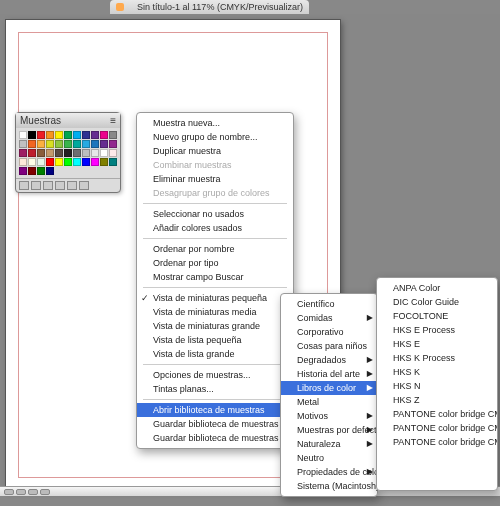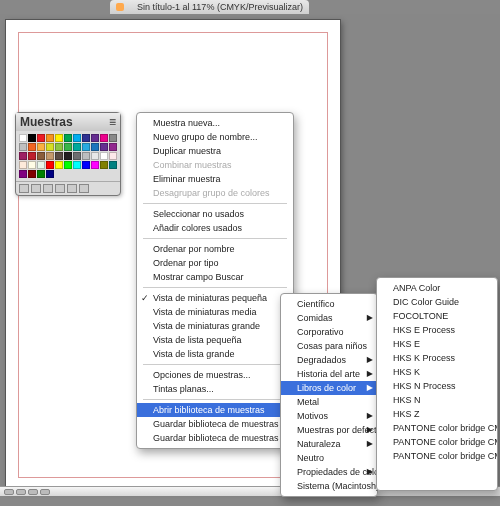--- a/index.html
+++ b/index.html
@@ -6,21 +6,21 @@
 body { background:#888; width:500px; height:506px; position:relative; overflow:hidden; font-size:9px; }
 .titlebar { position:absolute; top:0; left:110px; height:14px; background:linear-gradient(#e8e8e8,#cfcfcf); padding:0 6px; font-size:9px; line-height:14px; color:#333; border-radius:4px 4px 0 0; display:flex; align-items:center; gap:13px;}
 .titlebar .dot{width:8px;height:8px;background:#ffa94d;border-radius:2px;display:inline-block;}
 .workarea{ position:absolute; top:14px; left:0; right:0; bottom:10px; background:#878787;}
 .page{ position:absolute; top:6px; left:6px; width:334px; height:470px; background:#fff; box-shadow:0 0 0 1px #555, 2px 2px 6px rgba(0,0,0,.4);}
 .page::before{ content:""; position:absolute; top:12px; left:12px; right:12px; bottom:12px; border:1px solid #d99; }
 .bottombar{position:absolute;bottom:0;left:0;right:0;height:10px;background:linear-gradient(#f5f5f5,#d9d9d9);border-top:1px solid #999;display:flex;align-items:center;gap:2px;padding:0 4px;}
 .bottombar span{width:10px;height:6px;background:#bbb;border:1px solid #888;border-radius:2px;}
 
 .panel{ position:absolute; top:112px; left:15px; width:106px; background:#dcdcdc; border:1px solid #777; border-radius:4px; box-shadow:1px 1px 4px rgba(0,0,0,.3);}
-.panel-header{background:linear-gradient(#ececec,#c8c8c8); font-size:12px; padding:2px 4px; color:#333; display:flex; justify-content:space-between;font-weight:bold;}
+.panel-header{background:linear-gradient(#ececec,#c8c8c8); font-size:10px; padding:2px 4px; color:#333; display:flex; justify-content:space-between;}
 .swatch-grid{ display:flex; flex-wrap:wrap; padding:3px; gap:1px;}
 .sw{ width:8px; height:8px; border:1px solid rgba(0,0,0,.25);}
 .panel-footer{display:flex;gap:2px;padding:2px 3px;border-top:1px solid #aaa;}
 .panel-footer i{width:10px;height:9px;background:#ccc;border:1px solid #888;}
 
 .menu{ position:absolute; background:#fff; border:1px solid #999; border-radius:4px; box-shadow:2px 4px 10px rgba(0,0,0,.35); padding:3px 0; font-size:9px; color:#222;}
 .menu .item{ padding:1px 14px 1px 16px; white-space:nowrap; line-height:12px; position:relative;}
 .menu .item.disabled{ color:#aaa;}
 .menu .item.selected{ background:#3a6fdc; color:#fff;}
 .menu .sep{ height:1px; background:#ccc; margin:3px 6px;}
@@ -160,19 +160,18 @@
     <div class="item">Sistema (Macintosh)</div>
   </div>
 <div class="menu menu3" id="menu3">
     <div class="item">ANPA Color</div>
     <div class="item">DIC Color Guide</div>
     <div class="item">FOCOLTONE</div>
     <div class="item">HKS E Process</div>
     <div class="item">HKS E</div>
     <div class="item">HKS K Process</div>
     <div class="item">HKS K</div>
-    <div class="item">HKS N Process</div>
     <div class="item">HKS N</div>
     <div class="item">HKS Z</div>
     <div class="item">PANTONE color bridge CMYK EC</div>
     <div class="item">PANTONE color bridge CMYK PC</div>
     <div class="item">PANTONE color bridge CMYK UP</div>
   </div>
 
 </body></html>

